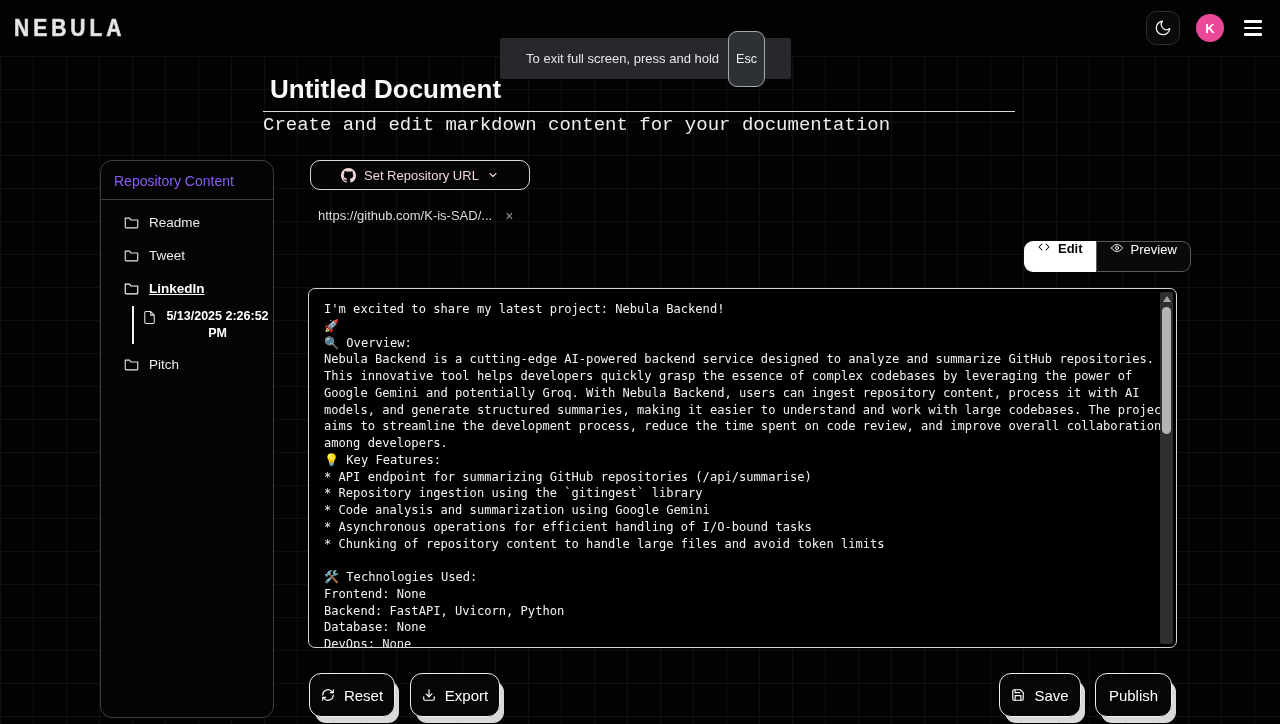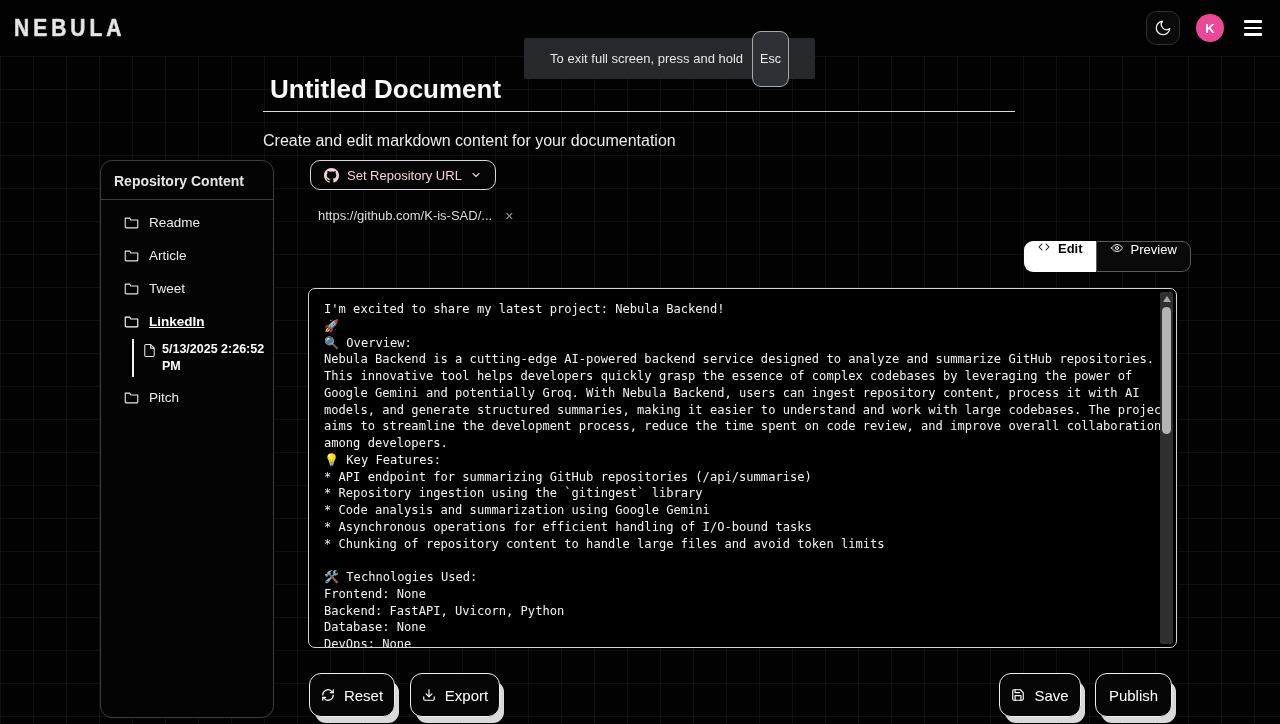--- a/index.html
+++ b/index.html
@@ -36,58 +36,58 @@
     color:#fff; font-size:13px; font-weight:600; display:flex; align-items:center; justify-content:center;
     cursor:pointer;
   }
   .menu-btn { display:flex; flex-direction:column; gap:4px; cursor:pointer; padding:4px; }
   .menu-btn span { display:block; width:18px; height:2.5px; background:#fff; border-radius:1px; }
 
   
   .toast {
     position:absolute; left:500px; top:38px; width:291px; height:41px;
     background:#26282c; display:flex; align-items:center; justify-content:center; gap:9px;
-    font-size:13px; color:#e6e6e6; z-index:40; border-radius:2px;margin-left:24px;
+    font-size:13px; color:#e6e6e6; z-index:40; border-radius:2px;
   }
   .toast kbd {
     font-family:"Liberation Sans", sans-serif; font-size:12.5px; color:#efefef;
     border:1px solid #a8a8a8; border-radius:9px; padding:20px 7px; background:#2d3034;
   }
 
   
   .heading { position:absolute; left:263px; top:74px; width:752px; }
   .heading h1 { font-size:26px; font-weight:700; color:#fafafa; padding-left:7px; }
   .heading .rule { border-top:1px solid #d9d9d9; margin-top:6px; }
-  .heading .subtitle { font-size:16px; color:#ececec; margin-top:20px; }
+  .heading .subtitle { font-size:19px; color:#ececec; margin-top:2px;font-family:Liberation Mono, monospace; }
 
   
   .sidebar {
     position:absolute; left:100px; top:160px; width:174px; height:558px;
     border:1px solid #3d3d3d; border-radius:12px; background:#040404; z-index:10;
   }
   .sidebar-title {
-    font-size:14px; font-weight:700; color:#e5e5e5; padding:12px 13px 10px;
+    font-size:14px; font-weight:400; color:#8b5cf6; padding:12px 13px 10px;
     border-bottom:1px solid #3d3d3d;
   }
   .tree { padding-top:6px; }
   .tree-item {
     display:flex; align-items:center; gap:10px; height:33px; padding-left:23px;
     font-size:13.5px; color:#ececec; cursor:pointer;
   }
   .tree-item.active { font-weight:700; color:#fff;text-decoration:underline; }
-  .sub-wrap { position:relative; padding-left:43px; margin:3px 0 6px; }
+  .sub-wrap { position:relative; padding-left:43px; margin:3px 0 6px;text-align:center; }
   .sub-wrap .vline { position:absolute; left:31px; top:-2px; bottom:-2px; width:2px; background:#f2f2f2; }
   .sub-item { display:flex; gap:7px; cursor:pointer; align-items:flex-start; }
   .sub-item .label { font-size:12.5px; font-weight:700; color:#fff; width:112px; line-height:1.35; }
   .sub-item svg { margin-top:3px; flex:none; }
 
   
   .repo-btn {
     position:absolute; left:310px; top:160px; height:30px;
-    display:flex; align-items:center; gap:8px; padding:0 13px;
+    display:flex; align-items:center; gap:8px; padding:0 30px;
     background:#050505; border:1px solid #d8d8d8; border-radius:10px;
     color:#f0d6d6; font-size:13px; cursor:pointer; z-index:5;text-align:center;
   }
   .url-chip {
     position:absolute; left:318px; top:208px; display:flex; align-items:center; gap:13px;
     font-size:13px; color:#dcdcdc; z-index:5;
   }
   .url-chip .close { color:#9a9a9a; font-size:14px; cursor:pointer; line-height:1; }
 
   .mode-toggle { position:absolute; left:1024px; top:241px; display:flex; height:31px; z-index:5; }
@@ -170,28 +170,20 @@
 <aside class="sidebar">
   <div class="sidebar-title">Repository Content</div>
   <div class="tree">
     <div class="tree-item">
       <span>
           <svg width="15" height="13" viewBox="0 0 24 20" fill="none" stroke="#e6e6e6" stroke-width="1.8" stroke-linejoin="round">
             <path d="M2 17V3h7l2 3h11v11a1.5 1.5 0 0 1-1.5 1.5h-17A1.5 1.5 0 0 1 2 17z"></path>
           </svg>
         </span>
       <span>Readme</span>
-    </div>
-    <div class="tree-item">
-      <span>
-          <svg width="15" height="13" viewBox="0 0 24 20" fill="none" stroke="#e6e6e6" stroke-width="1.8" stroke-linejoin="round">
-            <path d="M2 17V3h7l2 3h11v11a1.5 1.5 0 0 1-1.5 1.5h-17A1.5 1.5 0 0 1 2 17z"></path>
-          </svg>
-        </span>
-      <span>Article</span>
     </div>
     <div class="tree-item">
       <span>
           <svg width="15" height="13" viewBox="0 0 24 20" fill="none" stroke="#e6e6e6" stroke-width="1.8" stroke-linejoin="round">
             <path d="M2 17V3h7l2 3h11v11a1.5 1.5 0 0 1-1.5 1.5h-17A1.5 1.5 0 0 1 2 17z"></path>
           </svg>
         </span>
       <span>Tweet</span>
     </div>
     <div class="tree-item active">

